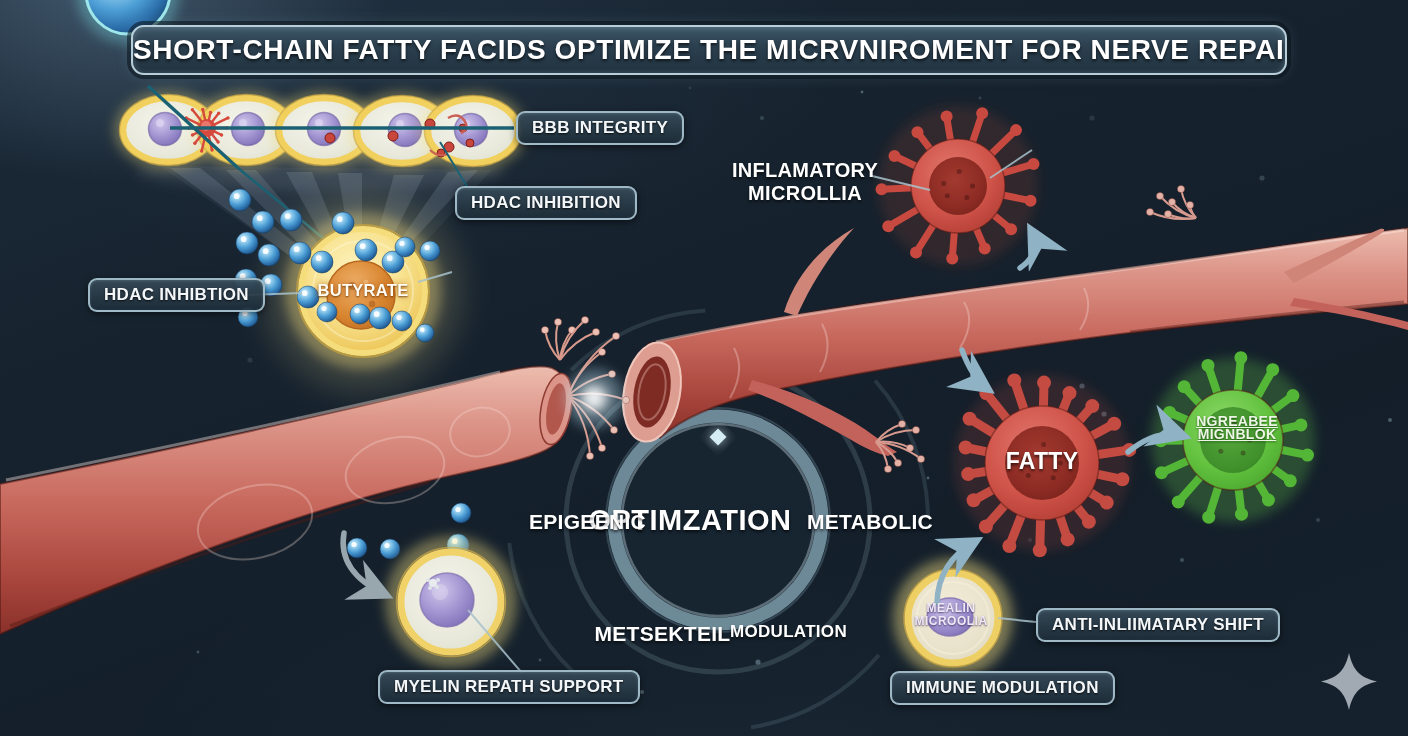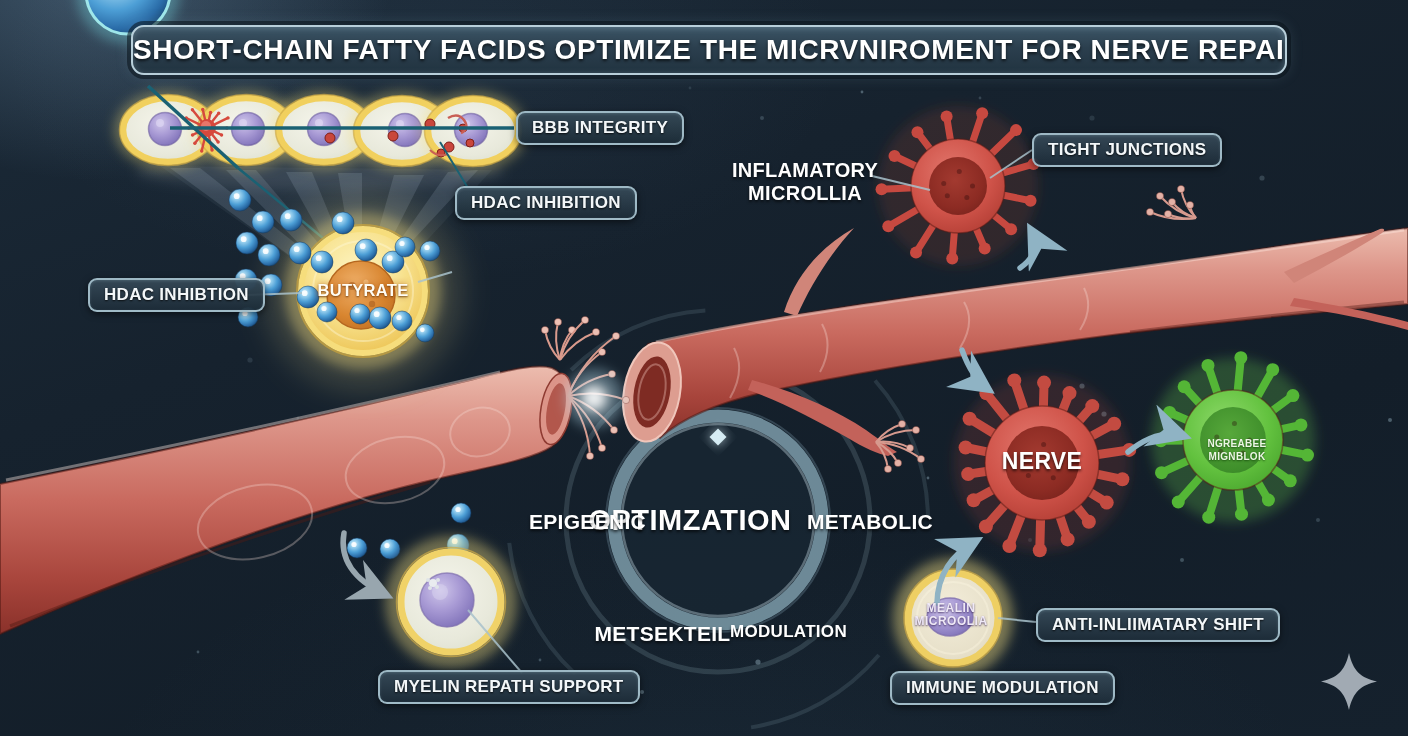--- a/index.html
+++ b/index.html
@@ -557,42 +557,41 @@
     <g>
       <path d="M1349,653 C1353,671 1361,678 1377,681.5 C1361,685 1353,692 1349,710 C1345,692 1337,685 1321,681.5 C1337,678 1345,671 1349,653 Z" fill="#a9b2ba" opacity=".95"></path>
     </g>
   </svg>
 
   <div class="t title"><span>SHORT-CHAIN FATTY FACIDS OPTIMIZE THE MICRVNIROMENT FOR NERVE REPAIR</span></div>
 
   <div class="pill" style="left:516px;top:111px;">BBB INTEGRITY</div>
   <div class="pill" style="left:455px;top:186px;">HDAC INHIBITION</div>
   <div class="pill" style="left:88px;top:278px;">HDAC INHIBTION</div>
-  <div class="pill" style="left:1032px;top:133px;">TIGHT JUNCTIONS</div>
   <div class="pill" style="left:1036px;top:608px;">ANTI-INLIIMATARY SHIFT</div>
   <div class="pill" style="left:890px;top:671px;">IMMUNE MODULATION</div>
   <div class="pill" style="left:378px;top:670px;">MYELIN REPATH SUPPORT</div>
 
   <div class="t center" style="left:730px;top:159px;width:150px;font-size:20px;line-height:23px;">
     <div>INFLAMATORY</div>
     <div>MICROLLIA</div>
   </div>
 
 
   <div class="t center" style="left:303px;top:281px;width:120px;font-size:16.5px;color:#fffdf4;text-shadow:0 0 6px rgba(185,95,20,.95),0 1px 2px rgba(70,40,10,.8);">BUTYRATE</div>
 
   <div class="t center" style="left:580px;top:504px;width:220px;font-size:29px;letter-spacing:.5px;">OPTIMZATION</div>
   <div class="t center" style="left:505px;top:510px;width:165px;font-size:21px;">EPIGEENIC</div>
   <div class="t center" style="left:800px;top:510px;width:140px;font-size:21px;">METABOLIC</div>
   <div class="t center" style="left:590px;top:622px;width:145px;font-size:21px;">METSEKTEIL</div>
   <div class="t center" style="left:716px;top:622px;width:145px;font-size:17px;">MODULATION</div>
 
-  <div class="t center" style="left:992px;top:448px;width:100px;font-size:23px;">NERVE</div>
-
-  <div class="t center" style="left:1185px;top:437px;width:104px;font-size:10px;line-height:13px;color:#ecf6e4;text-shadow:0 1px 2px rgba(20,70,10,.85);">
+  <div class="t center" style="left:992px;top:448px;width:100px;font-size:23px;">FATTY</div>
+
+  <div class="t center" style="left:1185px;top:415px;width:104px;font-size:14px;line-height:13px;color:#ecf6e4;text-shadow:0 1px 2px rgba(20,70,10,.85);text-decoration:underline;">
     <div>NGREABEE</div>
     <div>MIGNBLOK</div>
   </div>
 
   <div class="t center" style="left:901px;top:602px;width:100px;font-size:12px;line-height:13px;color:#efe9f6;letter-spacing:.5px;text-shadow:0 1px 2px rgba(60,40,90,.85);">
     <div>MEALIN</div>
     <div>MICROOLIA</div>
   </div>
 
   <div class="vignette"></div>

